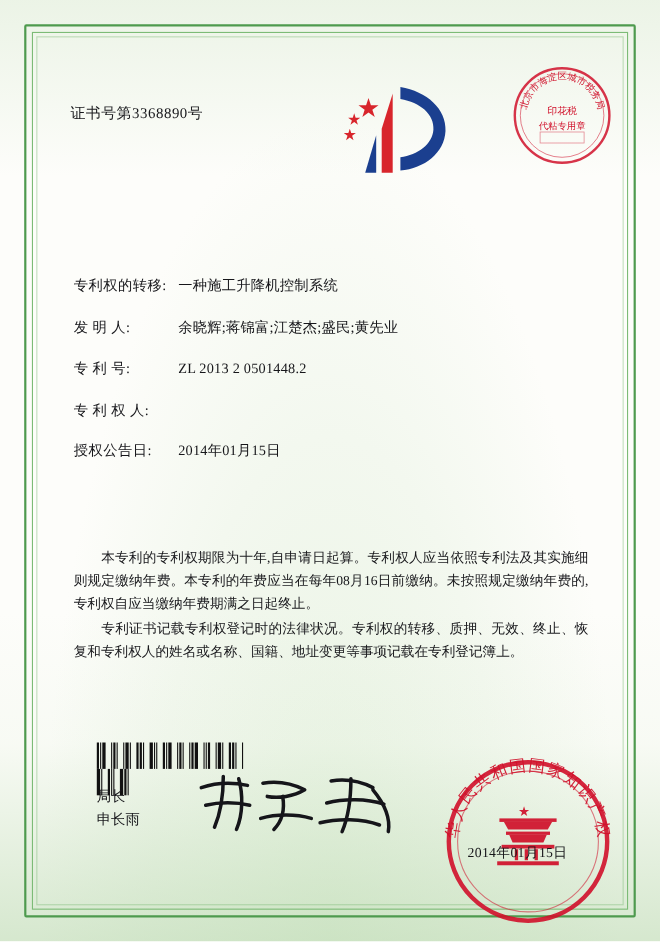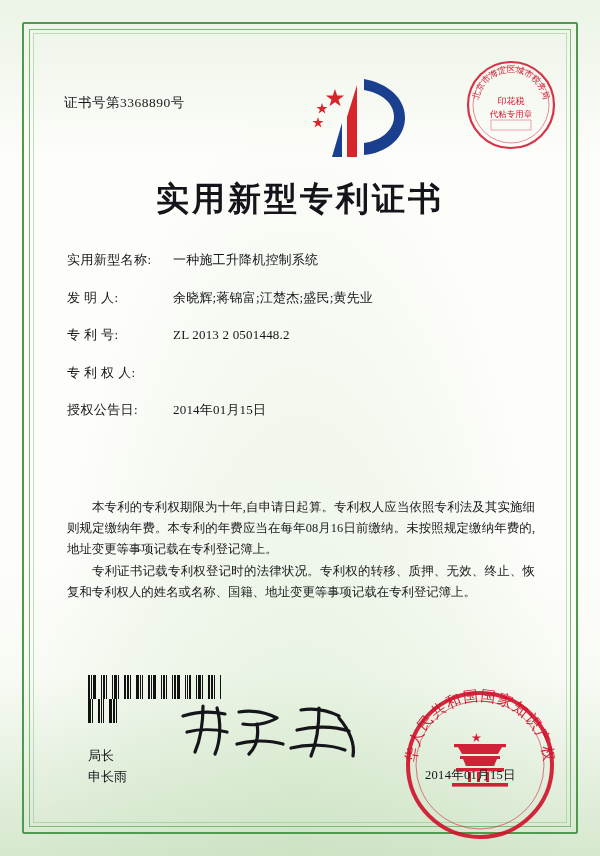--- a/index.html
+++ b/index.html
@@ -118,21 +118,21 @@
     align-items: baseline;
     margin-bottom: 19.5px;
     font-size: 13px;
     color: #16161a;
   }
   .field-label {
     white-space: nowrap;
     letter-spacing: 0.4px;
   }
   .field-value {
-    margin-left: 20px;
+    margin-left: 9px;
     letter-spacing: 0.2px;
   }
   .lbl-w1 { min-width: 86px; }
 
   .paragraphs {
     position: absolute;
     left: 22px;
     top: 452px;
     width: 468px;
     font-size: 12.4px;
@@ -160,21 +160,20 @@
     vertical-align: top;
   }
 
   .sign-block {
     position: absolute;
     left: 43px;
     top: 668px;
     font-size: 13px;
     line-height: 21px;
     color: #16161a;
-    margin-top: 32px;
   }
 
   .signature {
     position: absolute;
     left: 128px;
     top: 655px;
     width: 210px;
     height: 62px;
   }
 
@@ -240,46 +239,45 @@
         <path id="arcTop" d="M 13 46 A 33 33 0 0 1 79 46" fill="none"></path>
         <text font-size="8.5" fill="#d0102a" font-family="Liberation Serif, serif" opacity="0.95">
           <textPath href="#arcTop" startOffset="50%" text-anchor="middle">北京市海淀区城市税务局</textPath>
         </text>
         <text x="46" y="45" font-size="9" fill="#d0102a" text-anchor="middle" font-family="Liberation Serif, serif">印花税</text>
         <text x="46" y="58" font-size="8.5" fill="#d0102a" text-anchor="middle" font-family="Liberation Serif, serif">代粘专用章</text>
         <rect x="26" y="61" width="40" height="10" fill="none" stroke="#d0102a" stroke-width="0.7" opacity="0.5"></rect>
       </svg>
     </div>
 
-    <div class="title">实用新型专利证书</div>
 
     <div class="fields">
       <div class="field-row">
-        <span class="field-label lbl-w1">实用新型名称:</span>
+        <span class="field-label lbl-w1">专利权的转移:</span>
         <span class="field-value">一种施工升降机控制系统</span>
       </div>
       <div class="field-row">
         <span class="field-label lbl-w1">发 明 人:</span>
         <span class="field-value">余晓辉;蒋锦富;江楚杰;盛民;黄先业</span>
       </div>
       <div class="field-row">
         <span class="field-label lbl-w1">专 利 号:</span>
         <span class="field-value">ZL 2013 2 0501448.2</span>
       </div>
       <div class="field-row">
         <span class="field-label lbl-w1">专 利 权 人:</span>
       </div>
       <div class="field-row">
         <span class="field-label lbl-w1">授权公告日:</span>
         <span class="field-value">2014年01月15日</span>
       </div>
     </div>
 
     <div class="paragraphs">
-      <p>本专利的专利权期限为十年,自申请日起算。专利权人应当依照专利法及其实施细则规定缴纳年费。本专利的年费应当在每年08月16日前缴纳。未按照规定缴纳年费的,地址变更等事项记载在专利登记簿上。</p>
+      <p>本专利的专利权期限为十年,自申请日起算。专利权人应当依照专利法及其实施细则规定缴纳年费。本专利的年费应当在每年08月16日前缴纳。未按照规定缴纳年费的,专利权自应当缴纳年费期满之日起终止。</p>
       <p>专利证书记载专利权登记时的法律状况。专利权的转移、质押、无效、终止、恢复和专利权人的姓名或名称、国籍、地址变更等事项记载在专利登记簿上。</p>
     </div>
 
     <div class="barcode">
       <span style="width:2px"></span><span style="width:1px"></span><span style="width:3px"></span>
       <span style="width:1px"></span><span style="width:2px"></span><span style="width:1px"></span>
       <span style="width:1px"></span><span style="width:3px"></span><span style="width:1px"></span>
       <span style="width:2px"></span><span style="width:2px"></span><span style="width:1px"></span>
       <span style="width:3px"></span><span style="width:1px"></span><span style="width:1px"></span>
       <span style="width:2px"></span><span style="width:1px"></span><span style="width:3px"></span>

